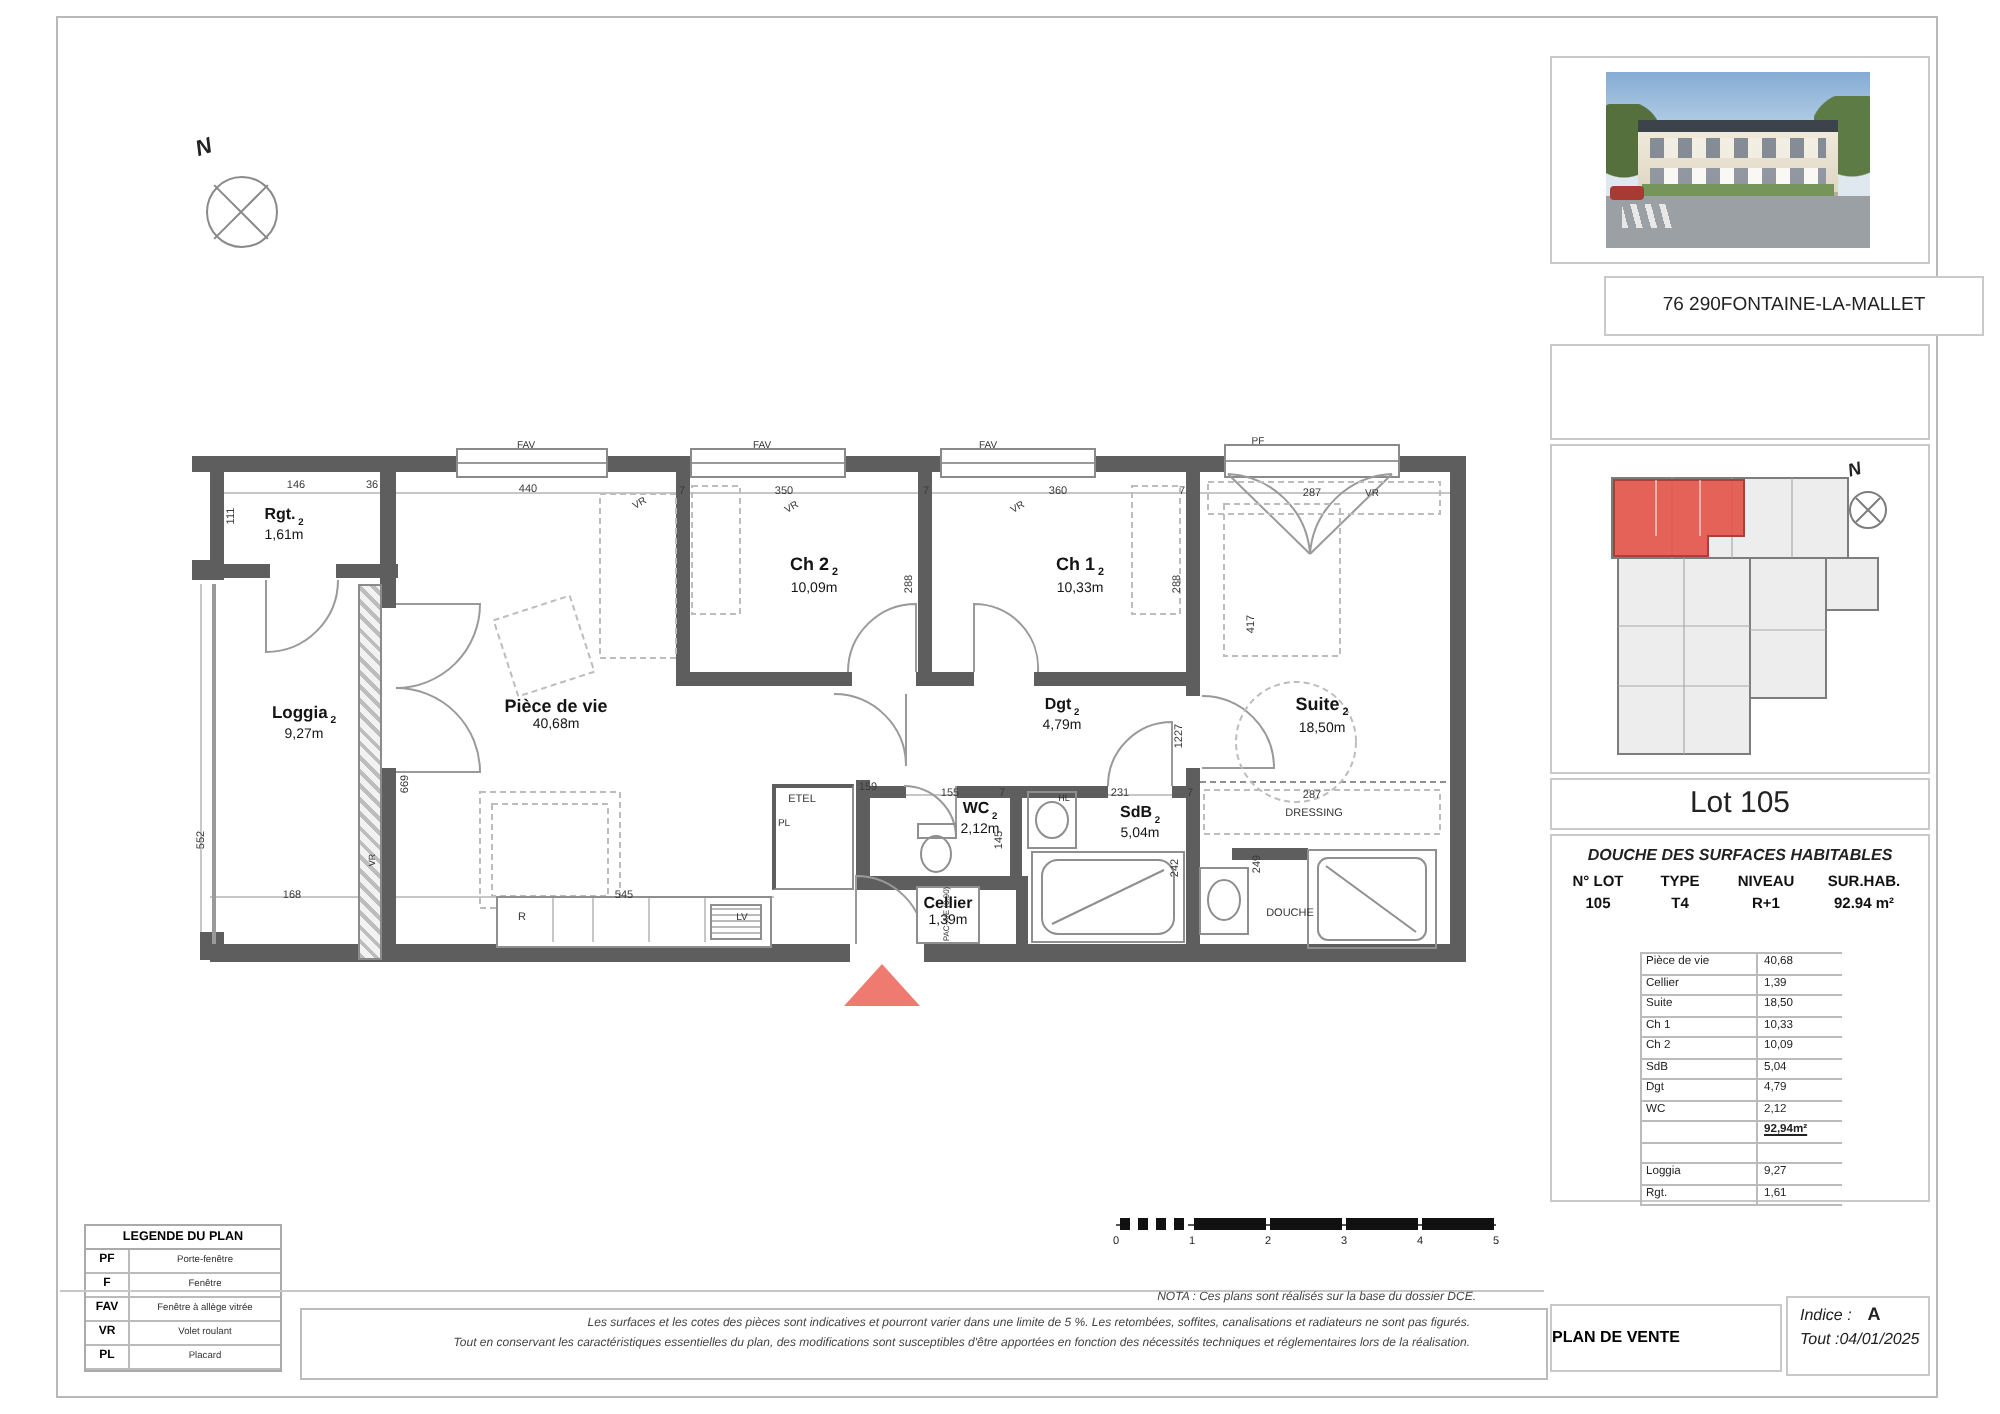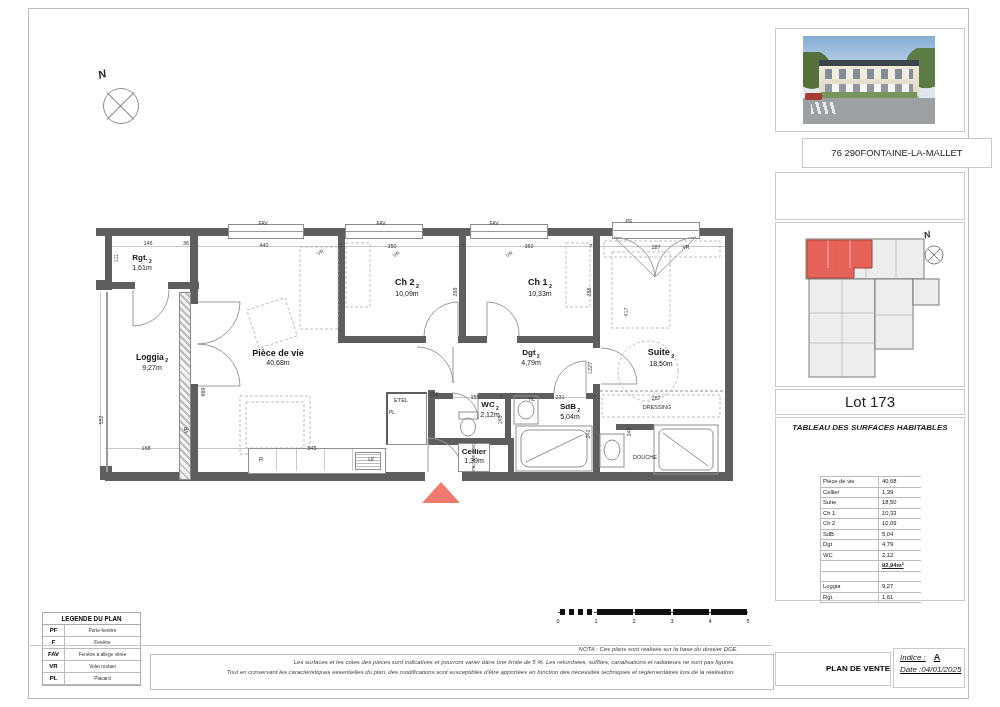--- a/index.html
+++ b/index.html
@@ -42,21 +42,21 @@
   .nota{position:absolute;font-size:6px;font-style:italic;color:#444;text-align:right;white-space:nowrap;}
   #notesbox{position:absolute;left:150px;top:654px;width:622px;height:34px;border:1px solid #bbb;}
   #notesbox div{font-size:6px;font-style:italic;color:#444;text-align:right;padding-right:38px;margin-top:4px;white-space:nowrap;}
   
   #scalebar{position:absolute;left:558px;top:608px;width:190px;height:20px;}
   #sb-line{position:absolute;left:0;top:4px;width:190px;height:1px;background:#555;}
   .sbseg{position:absolute;top:1px;height:6px;background:#111;}
   .sbdots{position:absolute;top:1px;left:2px;width:34px;height:6px;background:repeating-linear-gradient(90deg,#111 0 5px,#fff 5px 9px);}
   .sbnum{position:absolute;top:10px;font-size:5.5px;color:#222;transform:translateX(-50%);}
   
-  .pv{font-size:8px;font-weight:bold;text-align:right;line-height:32px;}
+  .pv{font-size:8px;font-weight:bold;text-align:left;line-height:32px;}
   .ind{font-size:8px;font-style:italic;color:#222;padding:3px 0 0 6px;}
   .ind b{font-style:normal;font-size:9px;padding-left:8px;}
   
   .compass{position:absolute;border:1px solid #8a8a8a;border-radius:50%;}
   .cx{position:absolute;background:#8a8a8a;}
   .nlet{position:absolute;font-size:11px;font-weight:bold;font-style:italic;color:#222;transform:rotate(-18deg);}
   
   #photo{position:absolute;left:803px;top:36px;width:132px;height:88px;overflow:hidden;background:linear-gradient(#85acd4 0%,#c8dcec 45%,#dfe8ef 55%);}
   .ph{position:absolute;}
 </style>
@@ -344,25 +344,35 @@
       <g>
         <circle cx="158" cy="32" r="9" fill="none" stroke="#7d7d7d"></circle>
         <line x1="152" y1="26" x2="164" y2="38" stroke="#7d7d7d"></line>
         <line x1="164" y1="26" x2="152" y2="38" stroke="#7d7d7d"></line>
         <text x="148" y="15" font-size="9" font-style="italic" font-weight="bold" fill="#222" transform="rotate(-15 150 12)">N</text>
       </g>
     </svg>
   </div>
 
   <div class="box lot" style="left:775px;top:389px;width:188px;height:24px;">
-    <span>Lot 173</span>
+    <span>Lot 105</span>
   </div>
 
   <div class="box" style="left:775px;top:417px;width:188px;height:182px;">
-    <div class="tbl-title">TABLEAU DES SURFACES HABITABLES</div>
+    <div class="tbl-title">DOUCHE DES SURFACES HABITABLES</div>
+    <div id="tbl-head">
+          <div class="h">N° LOT</div>
+          <div class="h">TYPE</div>
+          <div class="h">NIVEAU</div>
+          <div class="h">SUR.HAB.</div>
+          <div class="v">105</div>
+          <div class="v">T4</div>
+          <div class="v">R+1</div>
+          <div class="v">92.94 m²</div>
+        </div>
     <div id="tbl-rows">
           <div class="trow">
             <div class="c1">Pièce de vie</div>
             <div class="c2">40,68</div>
           </div>
           <div class="trow">
             <div class="c1">Cellier</div>
             <div class="c2">1,39</div>
           </div>
           <div class="trow">
@@ -404,26 +414,26 @@
           <div class="trow">
             <div class="c1">Rgt.</div>
             <div class="c2">1,61</div>
           </div>
         </div>
   </div>
 
   <div class="box pv" style="left:775px;top:652px;width:114px;height:32px;">
     <span>PLAN DE VENTE</span>
   </div>
-  <div class="box" style="left:893px;top:648px;width:70px;height:38px;text-decoration:underline;">
+  <div class="box" style="left:893px;top:648px;width:70px;height:38px;">
     <div class="ind">
       <span>Indice :</span><b>A</b>
     </div>
     <div class="ind">
-      <span>Date :</span><span>04/01/2025</span>
+      <span>Tout :</span><span>04/01/2025</span>
     </div>
   </div>
 </div>
 
 <div id="legend">
   <div class="lt">LEGENDE DU PLAN</div>
   <div id="legend-rows">
         <div class="lrow">
           <div class="la">PF</div>
           <div class="lb">Porte-fenêtre</div>

